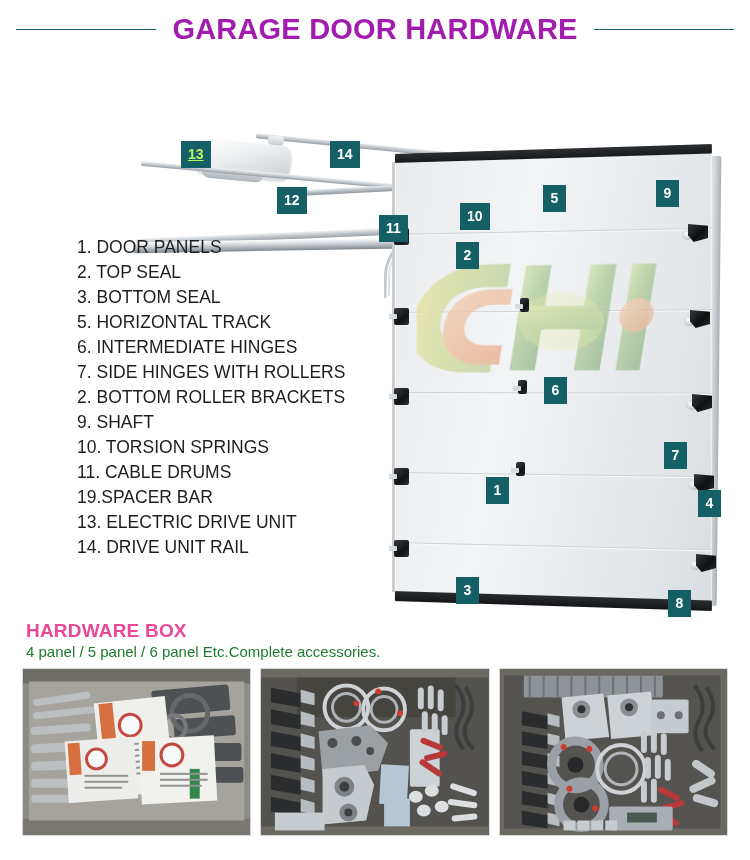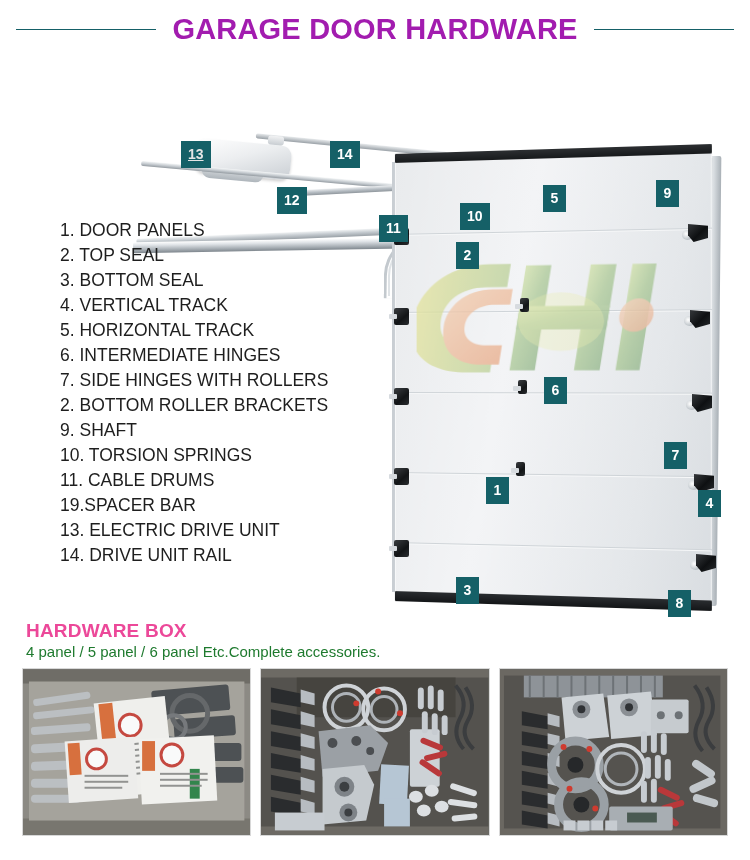--- a/index.html
+++ b/index.html
@@ -235,21 +235,21 @@
 
   
   .legend{
     position:absolute;left:60px;top:218px;width:330px;
   }
   .legend li{
     list-style:none;
     font-size:17.5px;line-height:25px;color:#1e1e1e;
     white-space:nowrap;
   }
-  .legend ul{margin:0;padding:0;}
+  .legend ul{margin:17px;padding:0;}
 
   
   .hb-title{
     position:absolute;left:26px;top:620px;
     font-size:19px;font-weight:bold;color:#ec4899;letter-spacing:.2px;
   }
   .hb-sub{
     position:absolute;left:26px;top:643px;
     font-size:15px;color:#1e7a2e;
   }
@@ -376,21 +376,21 @@
         <div class="wheel"></div>
         <div class="body"></div>
       </div>
     <div class="roller-hinge" style="left:298px;top:392px;">
         <div class="wheel"></div>
         <div class="body"></div>
       </div>
   </div>
 
   <div id="badges">
-      <div class="badge" style="left: 181px; top: 85px; background: rgb(21, 96, 103); color: #e5e5e5; text-decoration: underline;">13</div>
+      <div class="badge" style="left: 181px; top: 85px; background: rgb(21, 96, 103); color: #bef264; text-decoration: underline;">13</div>
       <div class="badge" style="left: 330px; top: 85px; background: rgb(21, 96, 103); color: rgb(255, 255, 255);">14</div>
       <div class="badge" style="left: 277px; top: 131px; background: rgb(21, 96, 103); color: rgb(255, 255, 255);">12</div>
       <div class="badge" style="left: 379px; top: 159px; background: rgb(21, 96, 103); color: rgb(255, 255, 255);">11</div>
       <div class="badge" style="left: 460px; top: 147px; background: rgb(21, 96, 103); color: rgb(255, 255, 255);">10</div>
       <div class="badge" style="left: 456px; top: 186px; background: rgb(21, 96, 103); color: rgb(255, 255, 255);">2</div>
       <div class="badge" style="left: 543px; top: 129px; background: rgb(21, 96, 103); color: rgb(255, 255, 255);">5</div>
       <div class="badge" style="left: 656px; top: 124px; background: rgb(21, 96, 103); color: rgb(255, 255, 255);">9</div>
       <div class="badge" style="left: 544px; top: 321px; background: rgb(21, 96, 103); color: rgb(255, 255, 255);">6</div>
       <div class="badge" style="left: 664px; top: 386px; background: rgb(21, 96, 103); color: rgb(255, 255, 255);">7</div>
       <div class="badge" style="left: 486px; top: 421px; background: rgb(21, 96, 103); color: rgb(255, 255, 255);">1</div>
@@ -398,21 +398,20 @@
       <div class="badge" style="left: 456px; top: 521px; background: rgb(21, 96, 103); color: rgb(255, 255, 255);">3</div>
       <div class="badge" style="left: 668px; top: 534px; background: rgb(21, 96, 103); color: rgb(255, 255, 255);">8</div>
     </div>
 </div>
 
 <div class="legend">
   <ul id="legend-list">
       <li>1. DOOR PANELS</li>
       <li>2. TOP SEAL</li>
       <li>3. BOTTOM SEAL</li>
-      <li>4. VERTICAL TRACK</li>
       <li>5. HORIZONTAL TRACK</li>
       <li>6. INTERMEDIATE HINGES</li>
       <li>7. SIDE HINGES WITH ROLLERS</li>
       <li>2. BOTTOM ROLLER BRACKETS</li>
       <li>9. SHAFT</li>
       <li>10. TORSION SPRINGS</li>
       <li>11. CABLE DRUMS</li>
       <li>19.SPACER BAR</li>
       <li>13. ELECTRIC DRIVE UNIT</li>
       <li>14. DRIVE UNIT RAIL</li>

